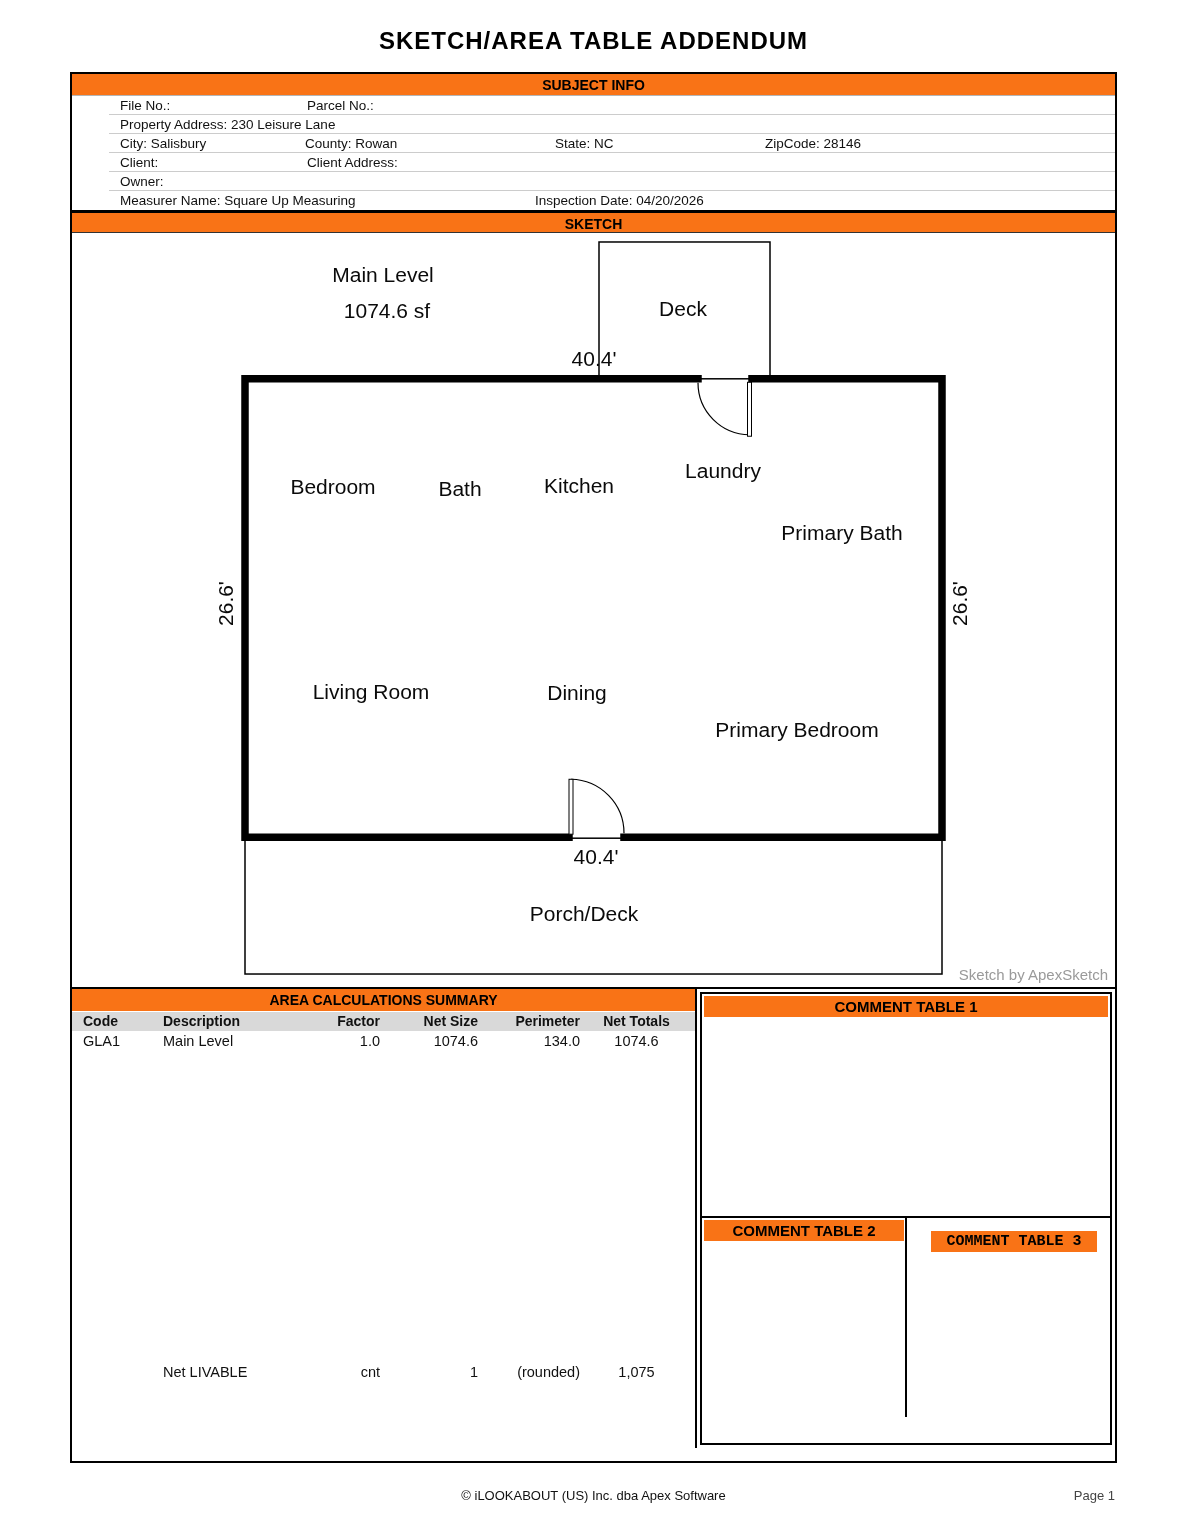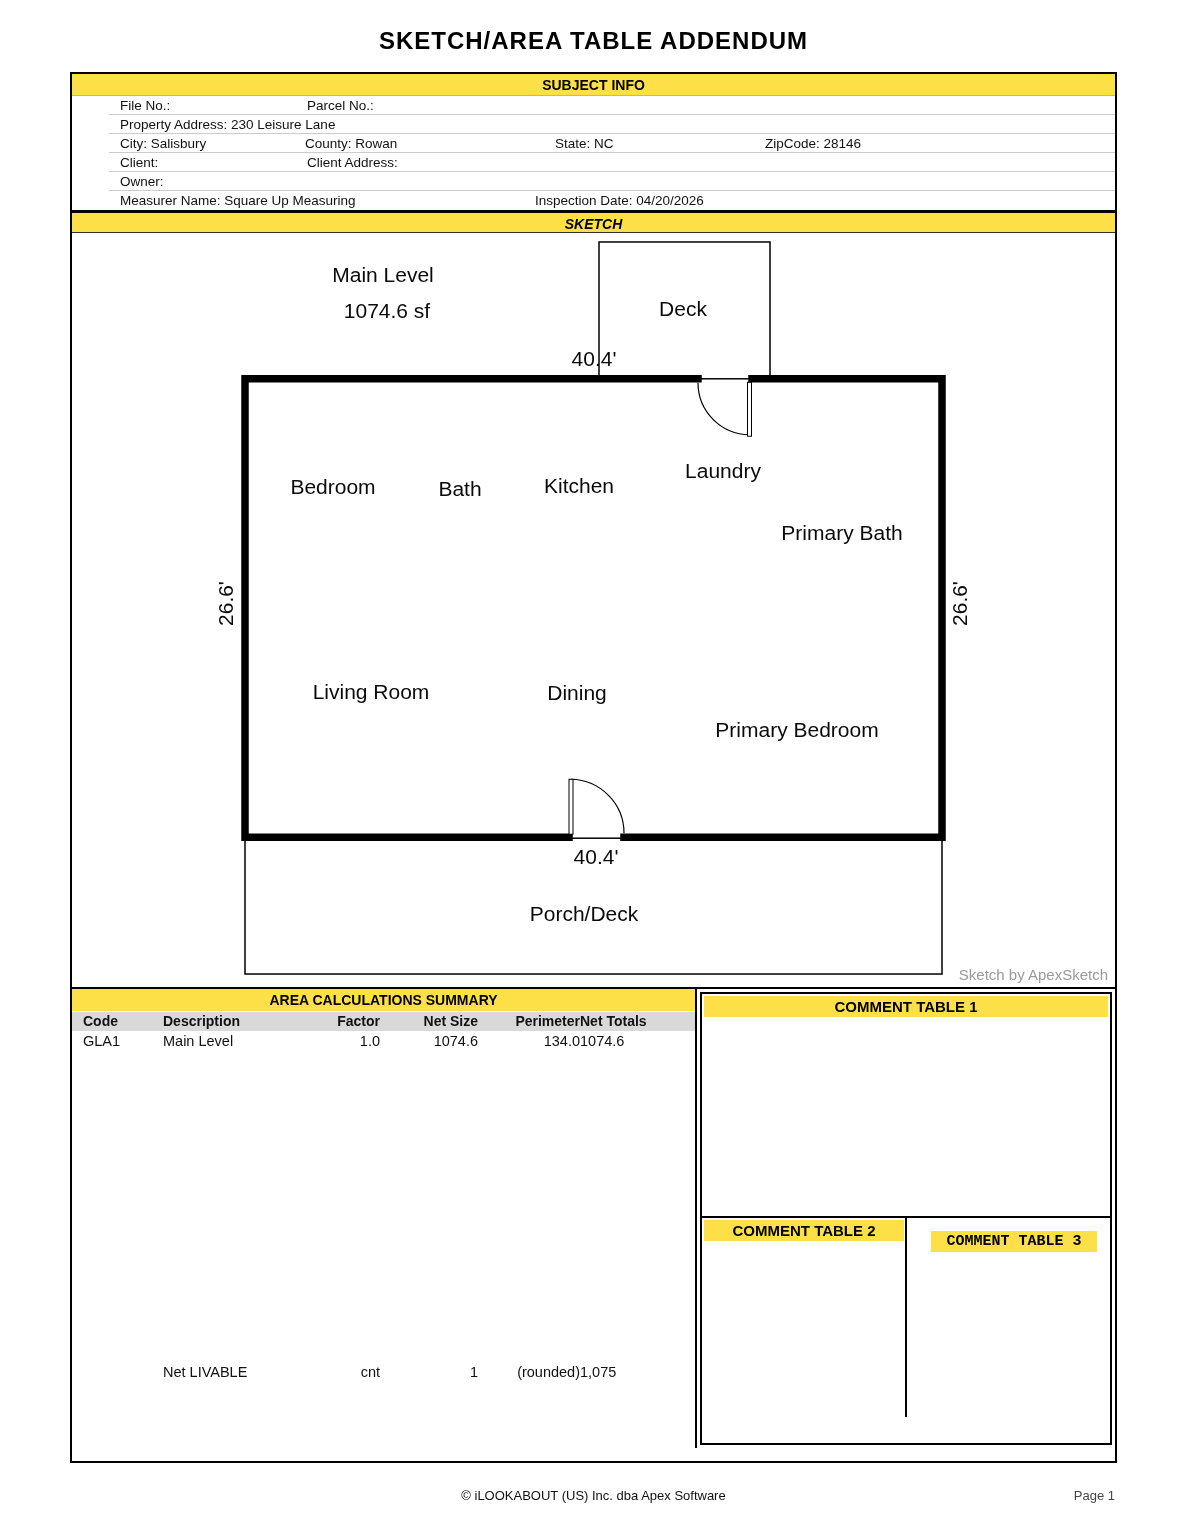--- a/index.html
+++ b/index.html
@@ -11,30 +11,30 @@
     text-align:center; font-size:24px; font-weight:bold; letter-spacing:1px; color:#000;
   }
 
   .doc {
     position:absolute; left:70px; top:72px; width:1047px; height:1391px;
     border:2px solid #000; background:#fff;
   }
 
   
   .section-bar {
-    background:#fde047; text-align:center; font-weight:bold; color:#000;
+    background:#f97316; text-align:center; font-weight:bold; color:#000;
   }
   .subj-bar { height:22px; line-height:22px; font-size:14px; border-bottom:1px solid #b5b5b5; }
   .subj-row { position:relative; height:19px; line-height:19px; font-size:13.5px; border-bottom:1px solid #ccc;margin-left:37px; }
   .subj-row.last { border-bottom:none;text-decoration:underline; }
   .subj-row span { position:absolute; top:0; white-space:nowrap; }
 
   .sketch-bar {
     height:23px; line-height:23px; font-size:14px;
-    border-top:3px solid #000; border-bottom:1px solid #333;font-style:italic;
+    border-top:3px solid #000; border-bottom:1px solid #333;
   }
 
   .sketch-canvas { position:relative; width:100%; height:754px; background:#fff; }
   .sketch-canvas svg { display:block; }
   text { font-family:"Liberation Sans",sans-serif; fill:#0a0a0a; }
   .room-t { font-size:21px; }
   .dim-t  { font-size:21px; }
   .credit-t { font-size:15px; fill:#9a9a9a; }
 
   
@@ -42,21 +42,21 @@
   .left-col { width:625px; border-right:2px solid #000; position:relative; }
   .acs-bar { height:22px; line-height:22px; font-size:14px; }
   .acs-head { display:flex; height:19px; line-height:19px; background:#d9d9d9; font-weight:bold; font-size:14px; margin-top:1px; }
   .acs-row  { display:flex; height:21px; line-height:21px; font-size:14.5px; }
   .net-row  { position:absolute; top:373px; left:0; width:100%; display:flex; height:20px; line-height:20px; font-size:14.5px; }
   .c-code  { width:91px;  padding-left:11px; }
   .c-desc  { width:117px; }
   .c-fact  { width:100px; text-align:right; }
   .c-size  { width:98px;  text-align:right; }
   .c-perim { width:102px; text-align:right; }
-  .c-tot   { width:115px; text-align:left; padding-right:2px; }
+  .c-tot   { width:115px; text-align:center; padding-right:2px; }
 
   .right-col { flex:1; padding:3px; }
   .comment-box { border:2px solid #000; height:100%; display:flex; flex-direction:column; }
   .cb1 { height:224px; border-bottom:2px solid #000; padding:2px; }
   .cmt-bar { height:21px; line-height:21px; font-size:15px; }
   .cb23 { flex:1; display:flex; position:relative; }
   .cb2 { width:204px; padding:2px; }
   .cb3 { flex:1; padding:13px; margin-left:12px;font-family:Liberation Mono, monospace; }
   .vdivider { position:absolute; left:203px; top:0; width:2px; height:calc(100% - 26px); background:#000; }
 

